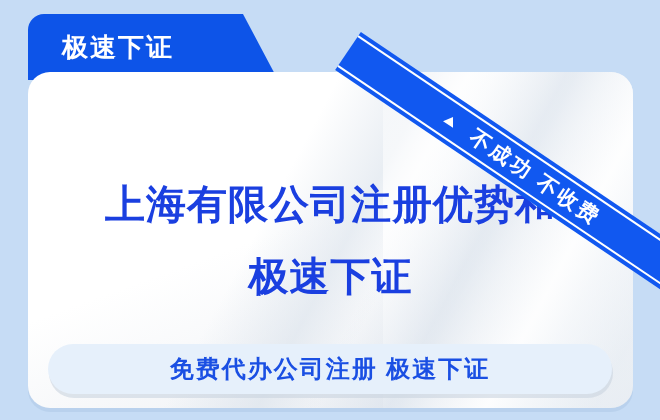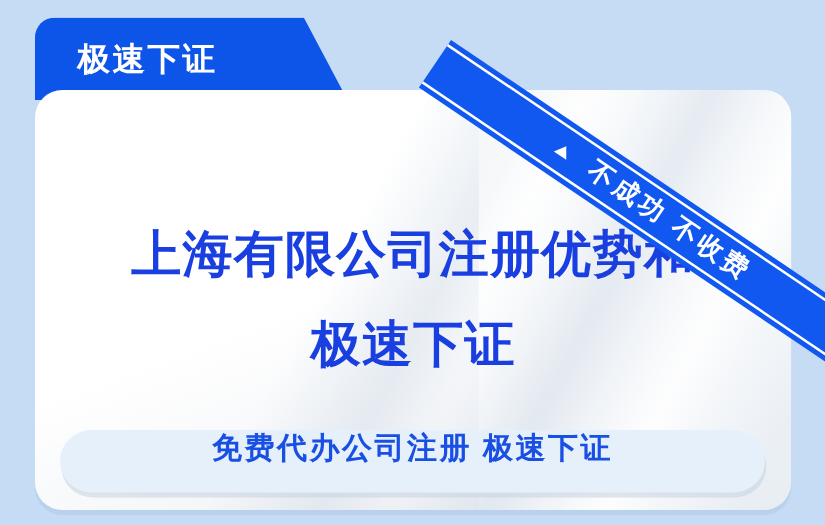--- a/index.html
+++ b/index.html
@@ -134,21 +134,21 @@
   .pill {
     position: absolute;
     left: 20px;
     top: 272px;
     width: 564px;
     height: 50px;
     border-radius: 25px;
     background: #e6f0fb;
     z-index: 3;
     display: flex;
-    align-items: flex-start;
+    align-items: center;
     justify-content: center;
   }
   .pill-label {
     color: #1a4fe3;
     font-size: 24px;
     font-weight: bold;
     letter-spacing: 2px;
     line-height: 30px;
     white-space: nowrap;
   }

